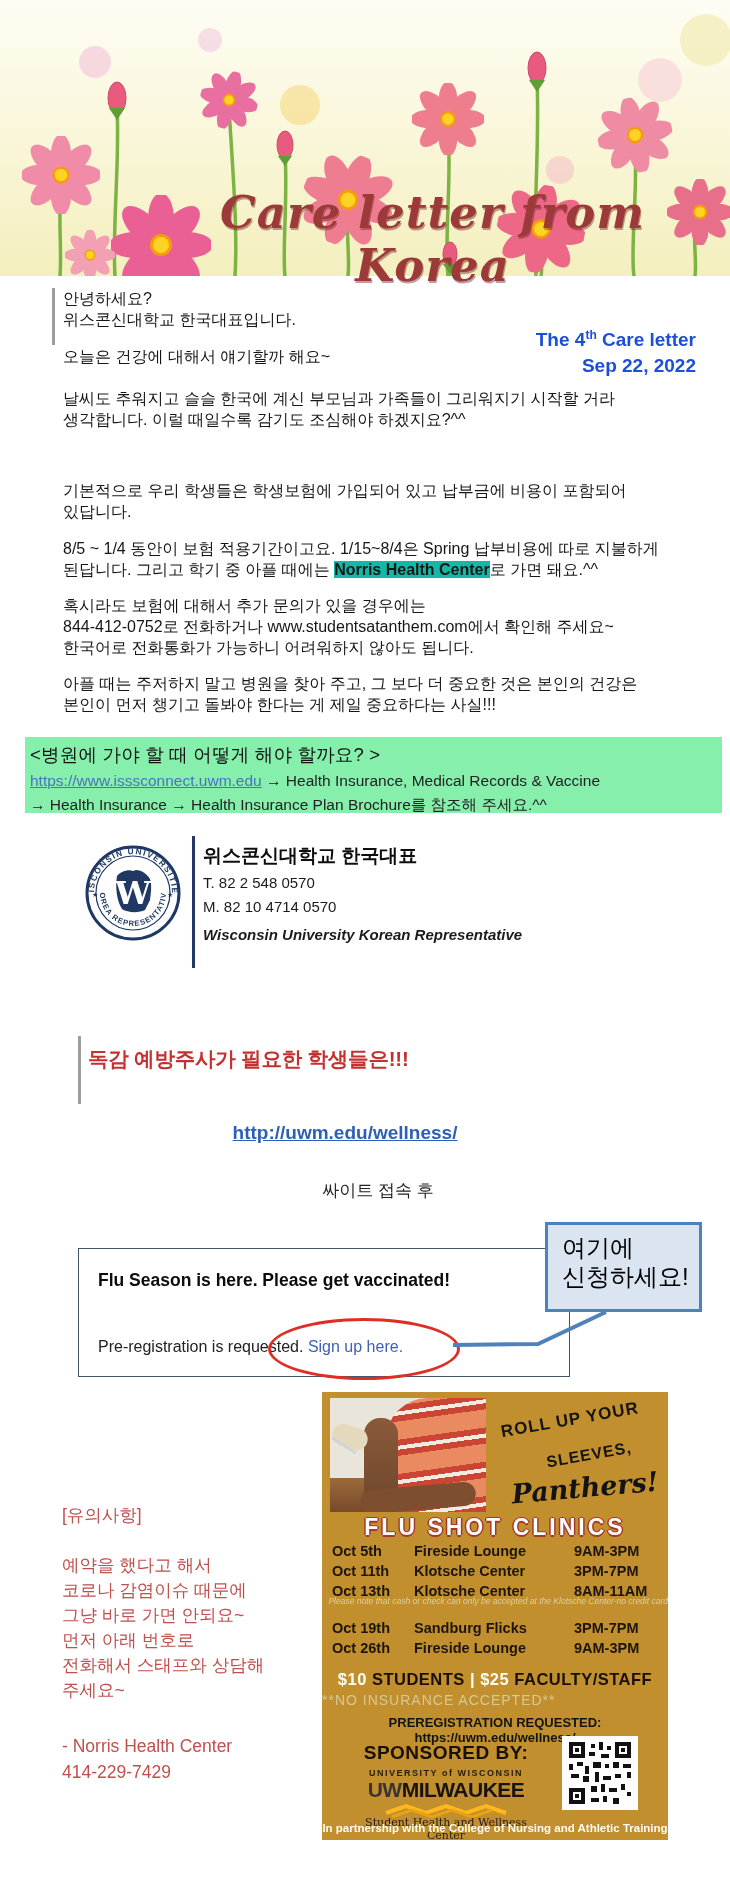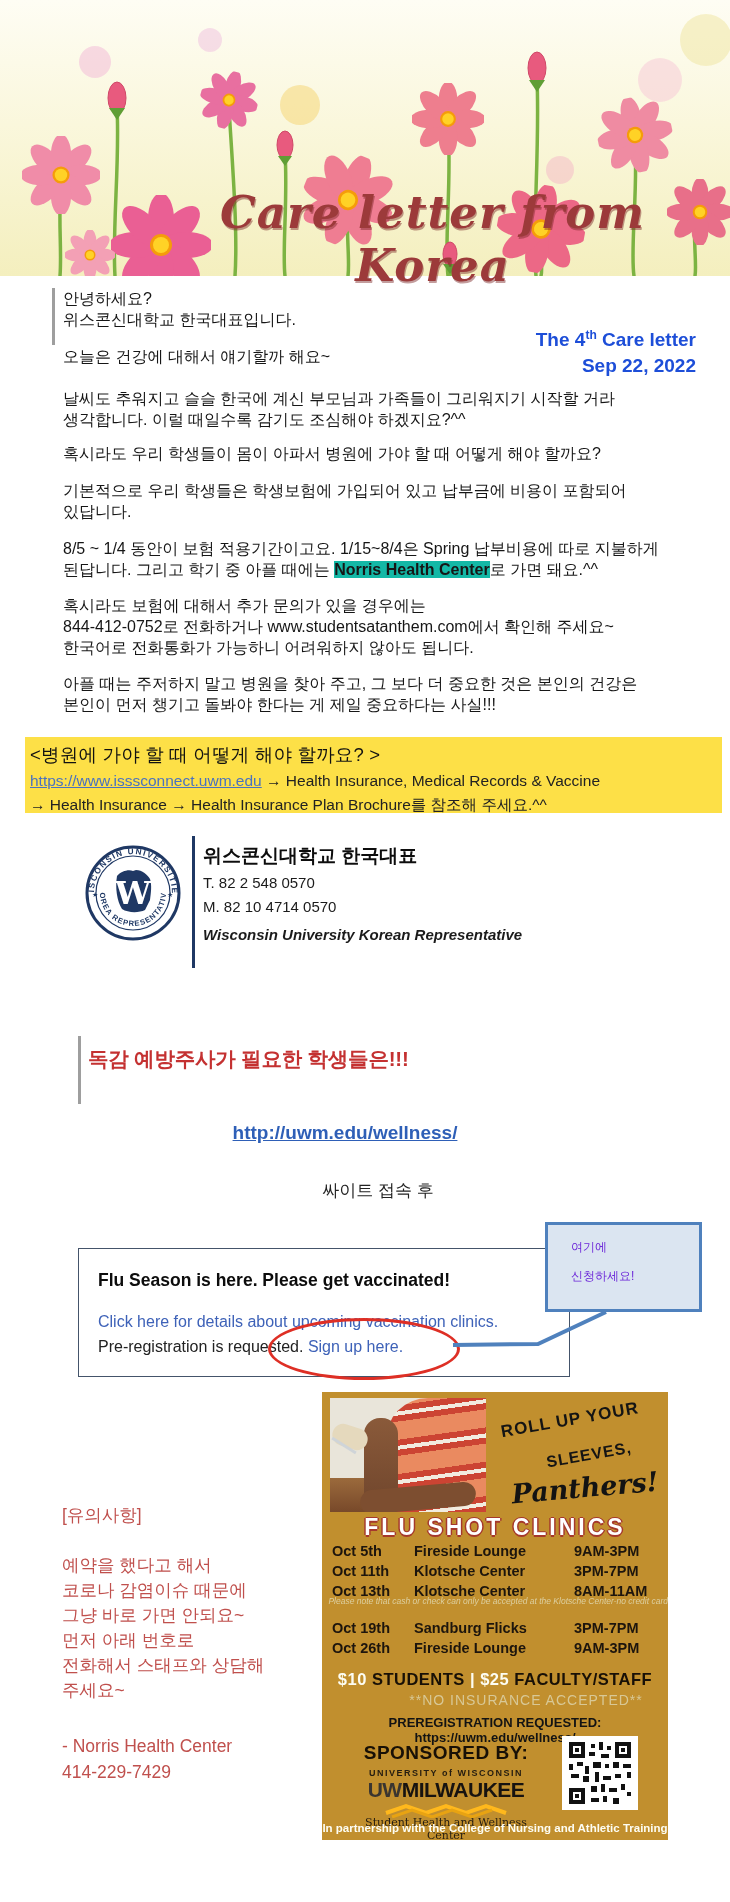--- a/index.html
+++ b/index.html
@@ -17,21 +17,21 @@
 
   
   .issue-block{right:34px;top:290px;text-align:right;color:#1d4ed8;font-size:19px;line-height:26px;font-weight:600;margin-top:32px;}
   .issue-block sup{font-size:12px;}
   .vbar{width:3px;background:#9e9e9e;}
   .bar1{left:52px;top:288px;height:57px;}
   .para{left:63px;width:650px;font-size:16px;line-height:21px;color:#161616;}
   .hl{background:#14b8a6;font-weight:700;}
 
   
-  .info-box{left:25px;top:737px;width:697px;height:76px;background:#fde047;padding:5px 0 0 5px;box-sizing:border-box;}
+  .info-box{left:25px;top:737px;width:697px;height:76px;background:#86efac;padding:5px 0 0 5px;box-sizing:border-box;}
   .info-title{font-size:18.5px;color:#111;letter-spacing:.2px;}
   .info-line{font-size:15.5px;margin-top:5px;color:#222;}
   .info-line a,.blue-underline{color:#4a72c0;text-decoration:underline;}
 
   
   .seal{left:84px;top:844px;}
   .sig-divider{left:192px;top:836px;width:3px;height:132px;background:#1f3864;}
   .sig-name{left:203px;top:843px;font-size:19px;font-weight:700;color:#0d0d0d;}
   .sig-tel{left:203px;top:874px;font-size:15px;}
   .sig-mobile{left:203px;top:898px;font-size:15px;}
@@ -46,21 +46,21 @@
 
   .notice-box{left:78px;top:1248px;width:492px;height:129px;background:#fff;border:1.5px solid #44546a;box-sizing:border-box;}
   .notice-title{left:98px;top:1270px;font-size:17.5px;font-weight:700;color:#0c0c0c;}
   .notice-link1{left:98px;top:1313px;font-size:16px;color:#3e62b8;}
   .notice-line2{left:98px;top:1338px;font-size:16px;color:#222;}
   .notice-line2 .signup{color:#3e62b8;}
   .red-ellipse{left:268px;top:1318px;width:186px;height:56px;border:3.5px solid #de2f25;border-radius:50%;}
   .pointer-svg{left:440px;top:1300px;}
 
   .bubble{left:545px;top:1222px;width:157px;height:90px;background:#dbe5f1;border:3px solid #4f81bd;
-          box-sizing:border-box;padding:8px 0 0 23px;font-size:12px;line-height:29px;color:#6d28d9;}
+          box-sizing:border-box;padding:8px 0 0 14px;font-size:24px;line-height:29px;color:#000000;}
 
   
   .notes-title{left:62px;top:1503px;font-size:17.5px;color:#c0504d;}
   .notes-body{left:62px;top:1553px;font-size:17.5px;line-height:25px;color:#c0504d;}
   .notes-contact{left:62px;top:1733px;font-size:17.5px;line-height:26px;color:#c0504d;}
 
   
   .poster{left:322px;top:1392px;width:346px;height:448px;background:#c18f2e;overflow:hidden;}
   .poster .abs{position:absolute;}
   .photo{left:8px;top:6px;width:156px;height:114px;background:#e9e5da;overflow:hidden;}
@@ -80,21 +80,21 @@
 
   .poster-title{left:0;top:122px;width:346px;text-align:center;font-size:23px;font-weight:800;letter-spacing:3px;color:#fff;
      text-shadow:-1.5px 0 #a5382c,1.5px 0 #a5382c,0 -1.5px #a5382c,0 1.5px #a5382c;}
   .clinic-row{left:10px;width:330px;height:20px;font-size:14.5px;font-weight:800;color:#1d150d;}
   .clinic-row .c-date{position:absolute;left:0;width:78px;}
   .clinic-row .c-loc{position:absolute;left:82px;width:155px;}
   .clinic-row .c-time{position:absolute;left:242px;width:88px;}
   .cash-note{left:0;top:204px;width:346px;text-align:right;font-size:8.5px;font-style:italic;color:#ddcf9f;}
   .pricing{left:0;top:278px;width:346px;text-align:center;font-size:16.5px;font-weight:800;letter-spacing:.5px;}
   .pricing .w{color:#fdfdf3;} .pricing .b{color:#181006;}
-  .no-insurance{left:0;top:300px;width:346px;text-align:center;font-size:14px;color:#d8c896;letter-spacing:1px;margin-left:31px;}
+  .no-insurance{left:0;top:300px;width:346px;font-size:14px;color:#d8c896;letter-spacing:1px;}
   .prereg{left:0;top:323px;width:346px;text-align:center;font-size:13px;font-weight:800;color:#131313;}
   .sponsored{left:34px;top:350px;width:180px;text-align:center;font-size:19px;font-weight:900;color:#181006;letter-spacing:.5px;}
   .uw-line{left:34px;top:376px;width:180px;text-align:center;font-family:Liberation Sans, sans-serif;
            font-size:9px;font-weight:700;letter-spacing:1.5px;color:#241c10;}
   .uwm{left:34px;top:386px;width:180px;text-align:center;font-size:21px;font-weight:900;color:#171310;letter-spacing:-.5px;}
   .waves{left:62px;top:410px;}
   .health-center{left:24px;top:424px;width:200px;text-align:center;font-family:"DejaVu Serif","Liberation Serif",serif;
                  font-size:11px;color:#241c10;}
   .qr{left:240px;top:344px;width:76px;height:74px;background:#fff;display:flex;align-items:center;justify-content:center;}
   .partnership{left:0;top:430px;width:346px;text-align:center;font-size:11.5px;font-weight:700;color:#fdfdf3;}
@@ -181,21 +181,20 @@
     <div><span>The 4</span><sup>th</sup><span> Care letter</span></div>
     <div>Sep 22, 2022</div>
   </div>
   <div class="abs vbar bar1"></div>
 
   <div class="abs para prelines" style="top:288px">안녕하세요?
 위스콘신대학교 한국대표입니다.</div>
   <div class="abs para prelines" style="top:388px">날씨도 추워지고 슬슬 한국에 계신 부모님과 가족들이 그리워지기 시작할 거라
 생각합니다.  이럴 때일수록 감기도 조심해야 하겠지요?^^</div>
   <div class="abs para prelines" style="top:346px">오늘은 건강에 대해서 얘기할까 해요~</div>
-  <div class="abs para prelines" style="top:443px">혹시라도 우리 학생들이 몸이 아파서 병원에 가야 할 때 어떻게 해야 할까요?</div>
   <div class="abs para prelines" style="top:480px">기본적으로 우리 학생들은 학생보험에 가입되어 있고 납부금에 비용이 포함되어
 있답니다.</div>
   <div class="abs para prelines" style="top:538px"><span>8/5 ~ 1/4 동안이 보험 적용기간이고요. 1/15~8/4은 Spring 납부비용에 따로 지불하게
 된답니다. 그리고 학기 중 아플 때에는 </span><span class="hl">Norris Health Center</span><span>로 가면 돼요.^^</span></div>
   <div class="abs para prelines" style="top:595px">혹시라도 보험에 대해서 추가 문의가 있을 경우에는
 844-412-0752로 전화하거나 www.studentsatanthem.com에서 확인해 주세요~
 한국어로 전화통화가 가능하니 어려워하지 않아도 됩니다.</div>
   <div class="abs para prelines" style="top:673px">아플 때는 주저하지 말고 병원을 찾아 주고, 그 보다 더 중요한 것은 본인의 건강은
 본인이 먼저 챙기고 돌봐야 한다는 게 제일 중요하다는 사실!!!</div>
 
@@ -233,21 +232,20 @@
 
   <div class="abs vbar bar2"></div>
   <div class="abs flu-heading">독감 예방주사가 필요한 학생들은!!!</div>
   <div class="abs wellness-link">
     <a href="#">http://uwm.edu/wellness/</a>
   </div>
   <div class="abs site-note">싸이트 접속 후</div>
 
   <div class="abs notice-box"></div>
   <div class="abs notice-title">Flu Season is here. Please get vaccinated!</div>
-  <div class="abs notice-link1">Click here for details about upcoming vaccination clinics.</div>
   <div class="abs notice-line2"><span>Pre-registration is requested.</span> <span class="signup">Sign up here.</span></div>
   <div class="abs red-ellipse"></div>
   <svg class="abs pointer-svg" width="180" height="60">
     <polyline points="13,45 98,44 166,12" fill="none" stroke="#4f81bd" stroke-width="4"></polyline>
   </svg>
   <div class="abs bubble prelines">여기에
 신청하세요!</div>
 
   <div class="abs notes-title">[유의사항]</div>
   <div class="abs notes-body prelines">예약을 했다고 해서

